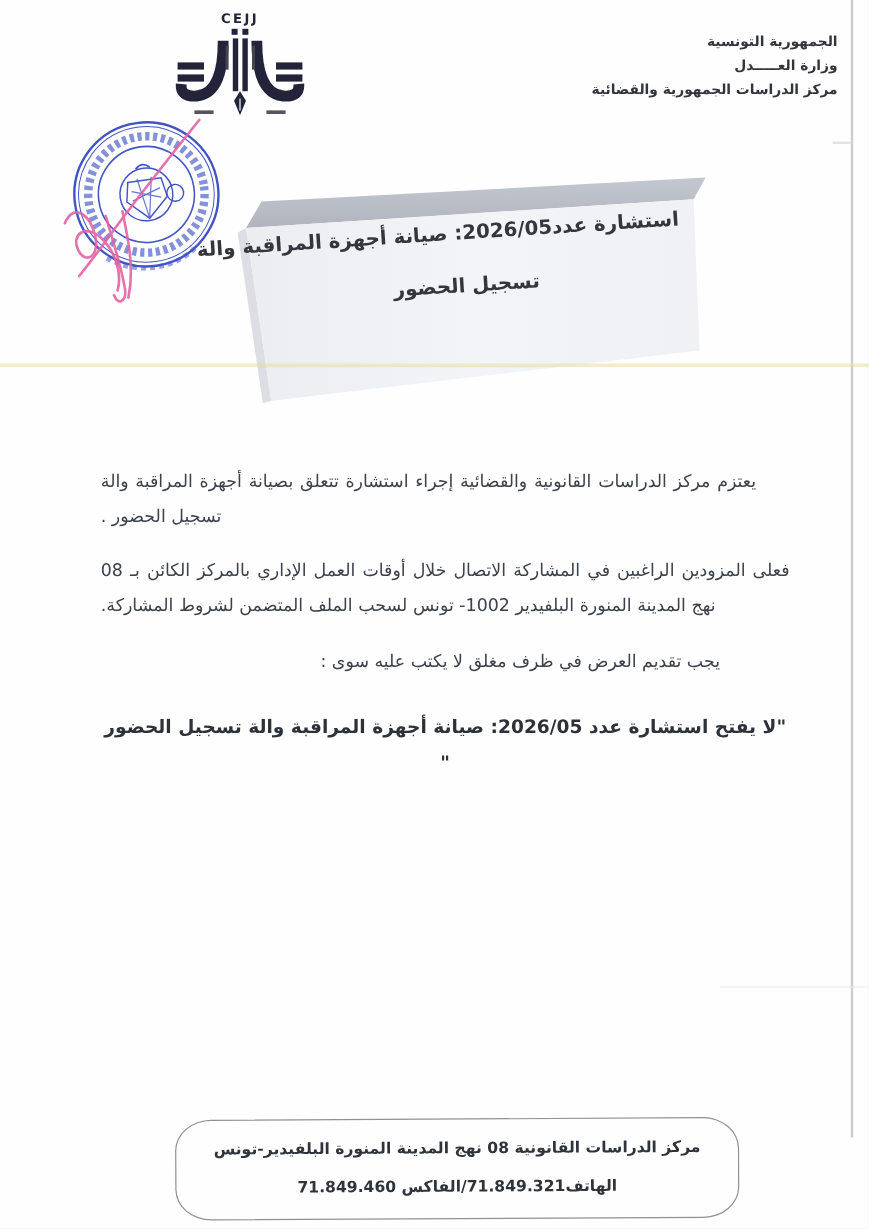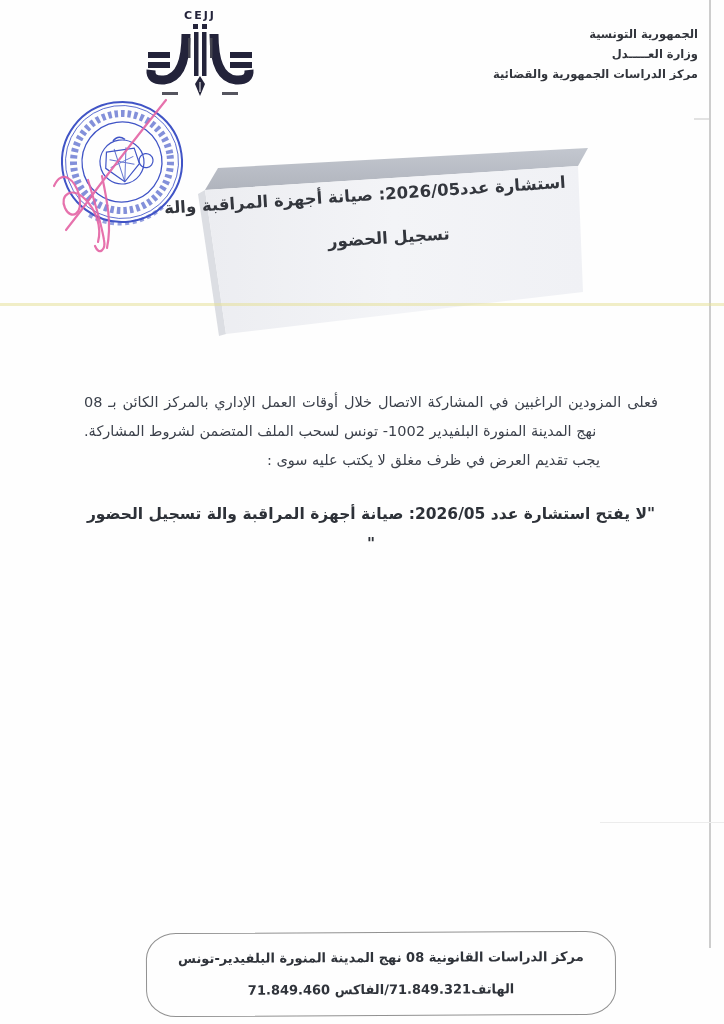--- a/index.html
+++ b/index.html
@@ -42,21 +42,21 @@
     direction:rtl; text-align:center;
     font-weight:bold; font-size:16.5px; line-height:44px; color:#33363d;
   }
   .titlebox-text div { white-space:nowrap; }
 
   
   .body-text { position:absolute; left:84px; top:388px; width:574px;
     direction:rtl; font-size:14.5px; line-height:29px; color:#3c414b; }
   .par { text-align:justify; text-align-last:left; }
   .p1 { text-indent:28px; margin-bottom:16px; }
-  .p2 { }
+  .p2 { margin-bottom:18px; }
   .p3 { text-align:right; text-align-last:auto; padding-left:4px; padding-right:58px; margin-bottom:24px; }
   .p4 { text-align:center; text-align-last:center; font-weight:bold; font-size:15.5px;
         color:#2d3138; margin:6px 0 15px; line-height:30px; }
   .p5 { text-align:justify; text-align-last:center; }
 
   
   .footer-box {
     position:absolute; left:146px; top:932px; width:470px; height:84px;
     border:1.5px solid #919191; border-radius:30px / 26px;
     display:flex; flex-direction:column; justify-content:center; gap:8px;
@@ -152,20 +152,21 @@
     <polygon points="20,50 393,26 398,152 41,194" fill="url(#gFace)"></polygon>
   </svg>
   <div class="titlebox-text">
     <div>استشارة عدد2026/05: صيانة أجهزة المراقبة والة</div>
     <div>تسجيل الحضور</div>
   </div>
 
   <div class="yellow-line"></div>
 
   <div class="body-text">
+    <p class="par p1">يعتزم مركز الدراسات القانونية والقضائية إجراء استشارة تتعلق بصيانة أجهزة المراقبة والة تسجيل الحضور .</p>
     <p class="par p2">فعلى المزودين الراغبين في المشاركة الاتصال خلال أوقات العمل الإداري بالمركز الكائن بـ 08 نهج المدينة المنورة البلفيدير 1002- تونس لسحب الملف المتضمن لشروط المشاركة.</p>
     <p class="p3">يجب تقديم العرض في ظرف مغلق لا يكتب عليه سوى :</p>
     <p class="p4">"لا يفتح استشارة عدد 2026/05: صيانة أجهزة المراقبة والة تسجيل الحضور "</p>
   </div>
 
   <div class="footer-box">
     <div>مركز الدراسات القانونية 08 نهج المدينة المنورة البلفيدير-تونس</div>
     <div>الهاتف71.849.321/الفاكس 71.849.460</div>
   </div>
 

